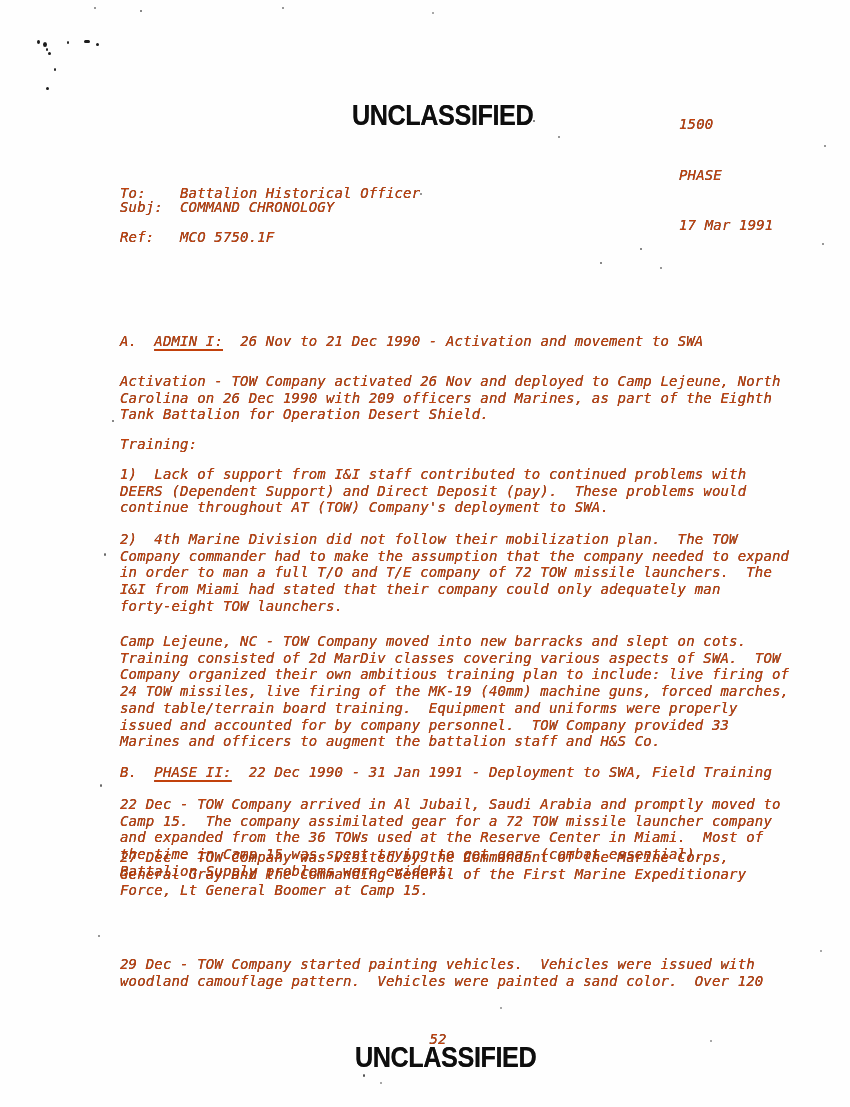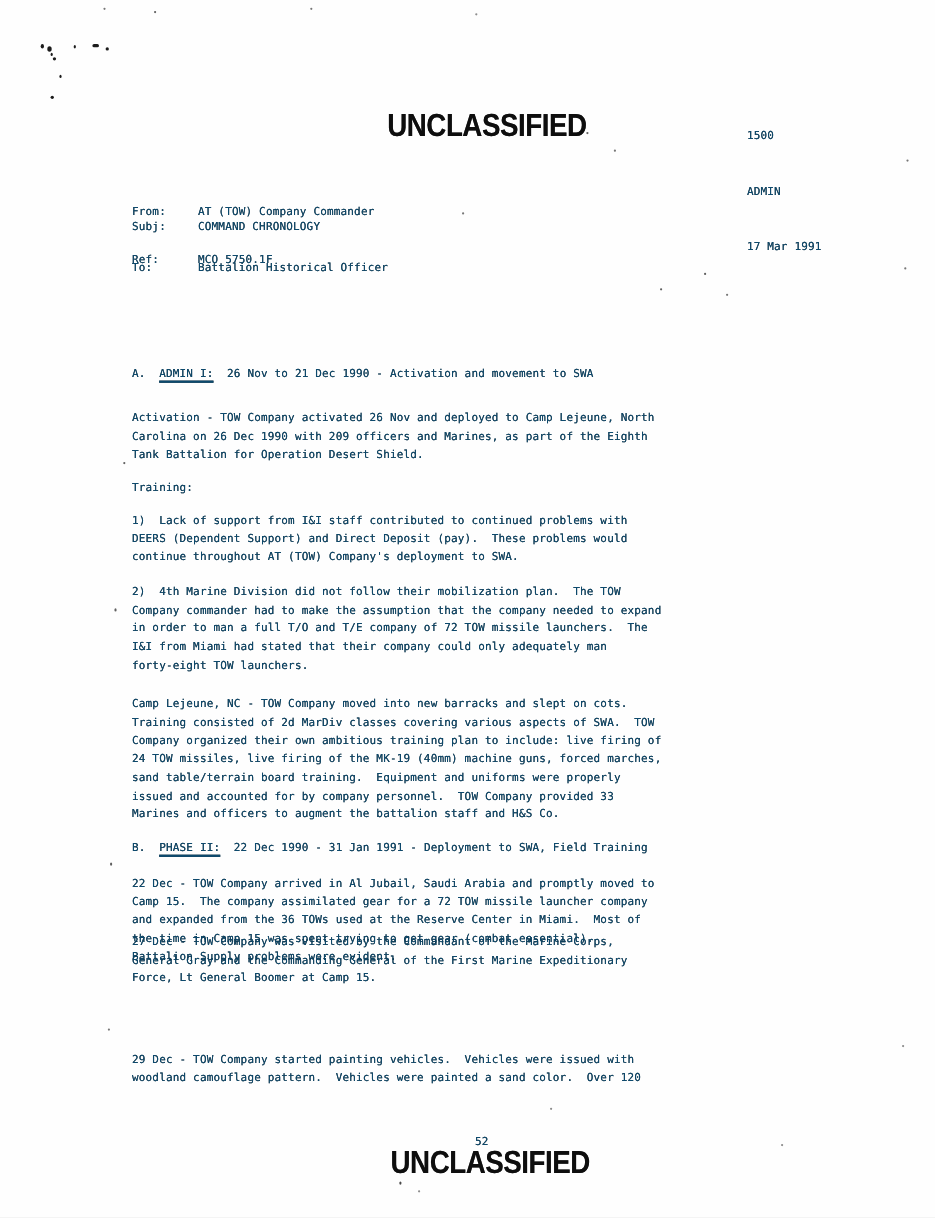--- a/index.html
+++ b/index.html
@@ -9,26 +9,27 @@
   }
   .page {
     position: relative;
     width: 850px;
     height: 1107px;
     background: #fefefe;
     overflow: hidden;
   }
   .mono {
     font-family: "DejaVu Sans Mono", monospace;
-    font-size: 10px;
+    font-size: 14px;
     line-height: 16.7px;
     letter-spacing: 0.15px;
-    color: #0c4a6e;
+    color: #c2410c;
     white-space: pre;
     text-shadow: 0 0 0.45px rgba(15,15,15,0.85);
+    font-style: italic;
   }
   .para {
     position: absolute;
     left: 120px;
   }
   .stamp {
     position: absolute;
     left: 679px;
     top: 83px;
   }
@@ -102,28 +103,27 @@
     <div class="speck" style="left:98px;top:935px;width:2px;height:2px;opacity:.6;"></div>
     <div class="speck" style="left:363px;top:1074px;width:2px;height:3px;opacity:.8;"></div>
     <div class="speck" style="left:380px;top:1082px;width:2px;height:2px;opacity:.5;"></div>
     <div class="speck" style="left:500px;top:1007px;width:2px;height:2px;opacity:.5;"></div>
     <div class="speck" style="left:710px;top:1040px;width:2px;height:2px;opacity:.5;"></div>
     <div class="speck" style="left:820px;top:950px;width:2px;height:2px;opacity:.5;"></div>
   </div>
 
   <div class="stamp mono">
     <div>1500</div>
-    <div>ADMIN</div>
+    <div>PHASE</div>
     <div>17 Mar 1991</div>
   </div>
 
   <div class="banner banner-top">UNCLASSIFIED</div>
 
   <div class="para mono" style="top:152px">
-    <div><span class="lh-label">From:</span><span>AT (TOW) Company Commander</span></div>
     <div><span class="lh-label">To:</span><span>Battalion Historical Officer</span></div>
   </div>
 
   <div class="para mono" style="top:199px"><span class="lh-label">Subj:</span><span>COMMAND CHRONOLOGY</span></div>
 
   <div class="para mono" style="top:229px"><span class="lh-label">Ref:</span><span>MCO 5750.1F</span></div>
 
 
   <div class="para mono" style="top:333px"><span>A.  </span><span class="phase-title">ADMIN I:</span><span>  26 Nov to 21 Dec 1990 - Activation and movement to SWA</span></div>
 

